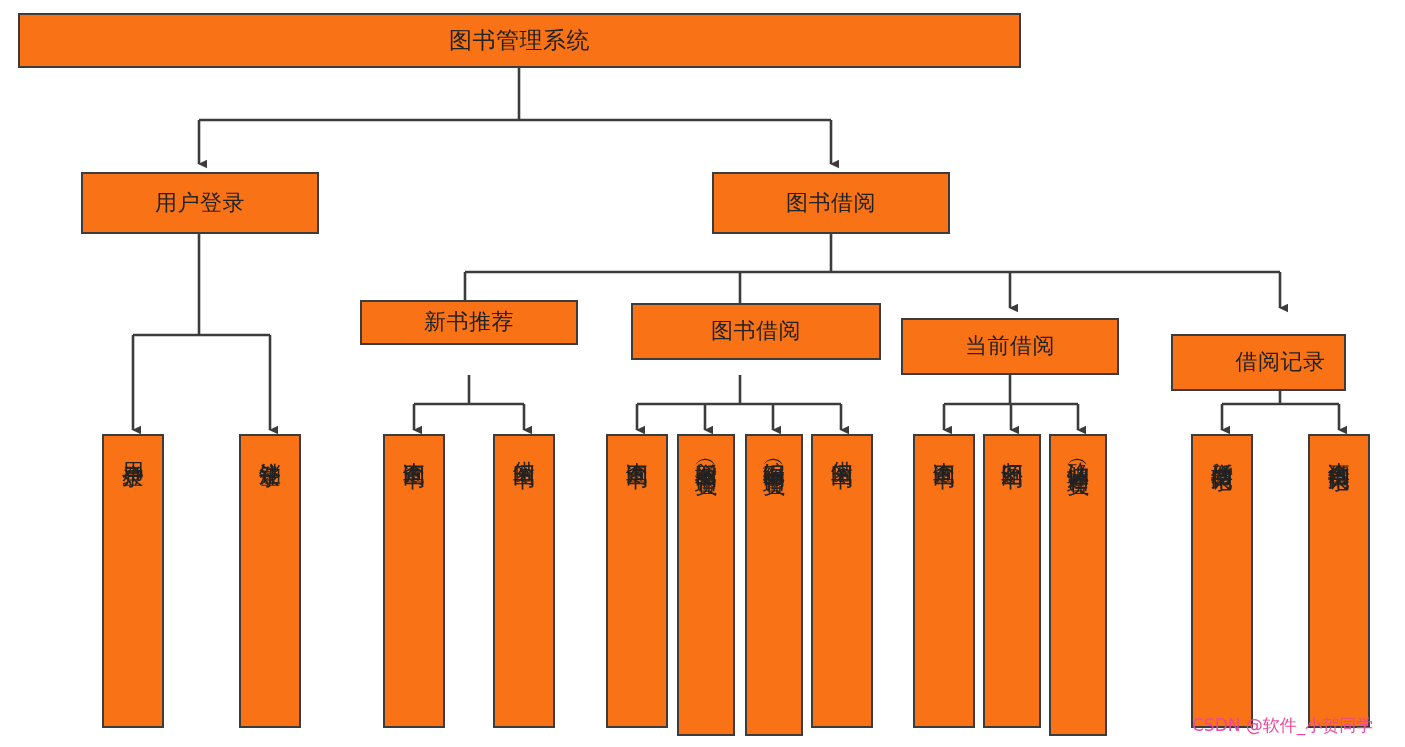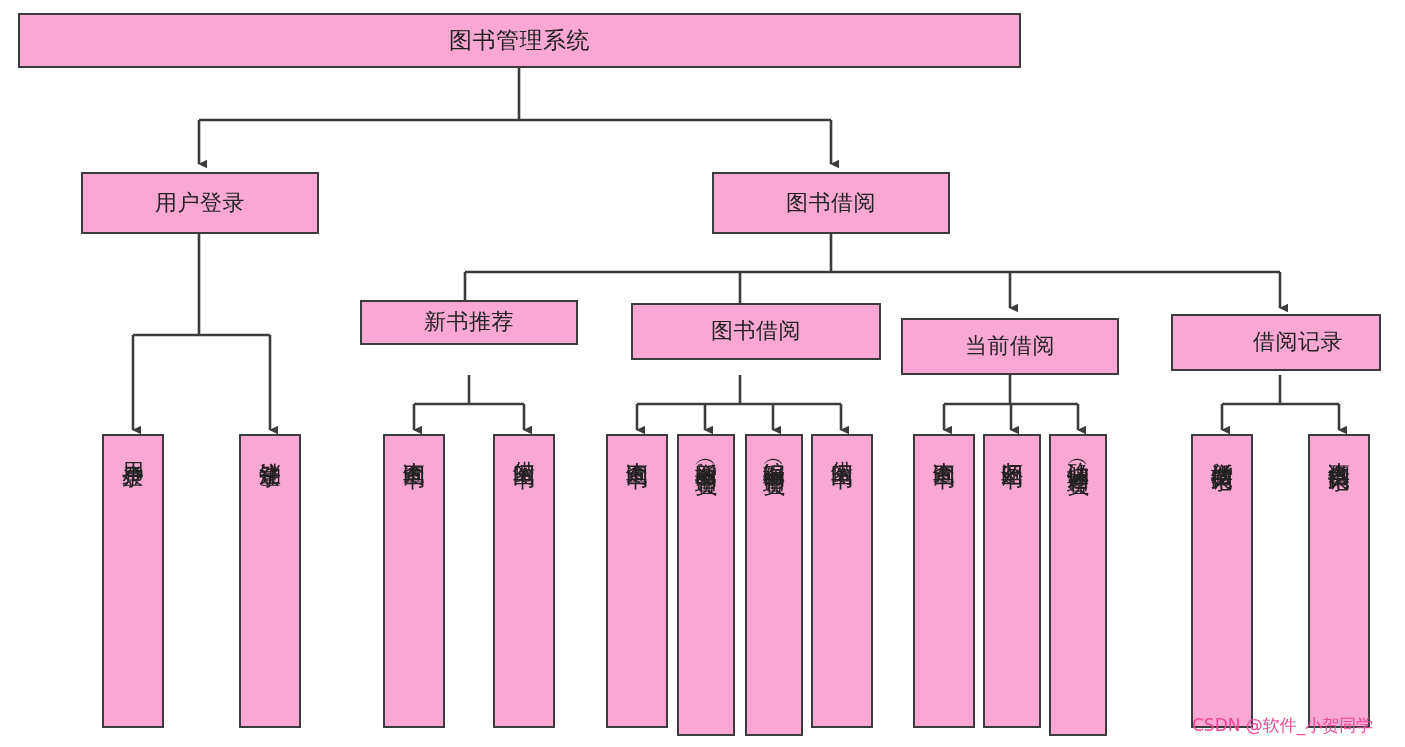--- a/index.html
+++ b/index.html
@@ -22,21 +22,21 @@
     position: absolute;
     left: 0;
     top: 0;
     width: 1405px;
     height: 747px;
     pointer-events: none;
   }
   .node {
     position: absolute;
     box-sizing: border-box;
-    background: #f9a8d4;
+    background: #f97316;
     border: 2.5px solid #3c3c3c;
     display: flex;
     align-items: center;
     justify-content: center;
     color: #222222;
     z-index: 2;
   }
   .node .label {
     display: block;
     line-height: 1.28;
@@ -142,21 +142,21 @@
   </div>
 
   <div class="node horiz" style="left:631px; top:303px; width:250px; height:57px;">
     <span class="label">图书借阅</span>
   </div>
 
   <div class="node horiz" style="left:901px; top:318px; width:218px; height:57px;">
     <span class="label">当前借阅</span>
   </div>
 
-  <div class="node horiz" style="left:1171px; top:314px; width:210px; height:57px;padding-left:44px;">
+  <div class="node horiz" style="left:1171px; top:334px; width:175px; height:57px;padding-left:44px;">
     <span class="label">借阅记录</span>
   </div>
 
   <div class="node vert" style="left:102px; top:434px; width:62px; height:294px;">
     <span class="label">用户登录</span>
   </div>
 
   <div class="node vert" style="left:239px; top:434px; width:62px; height:294px;">
     <span class="label">注销登录</span>
   </div>

